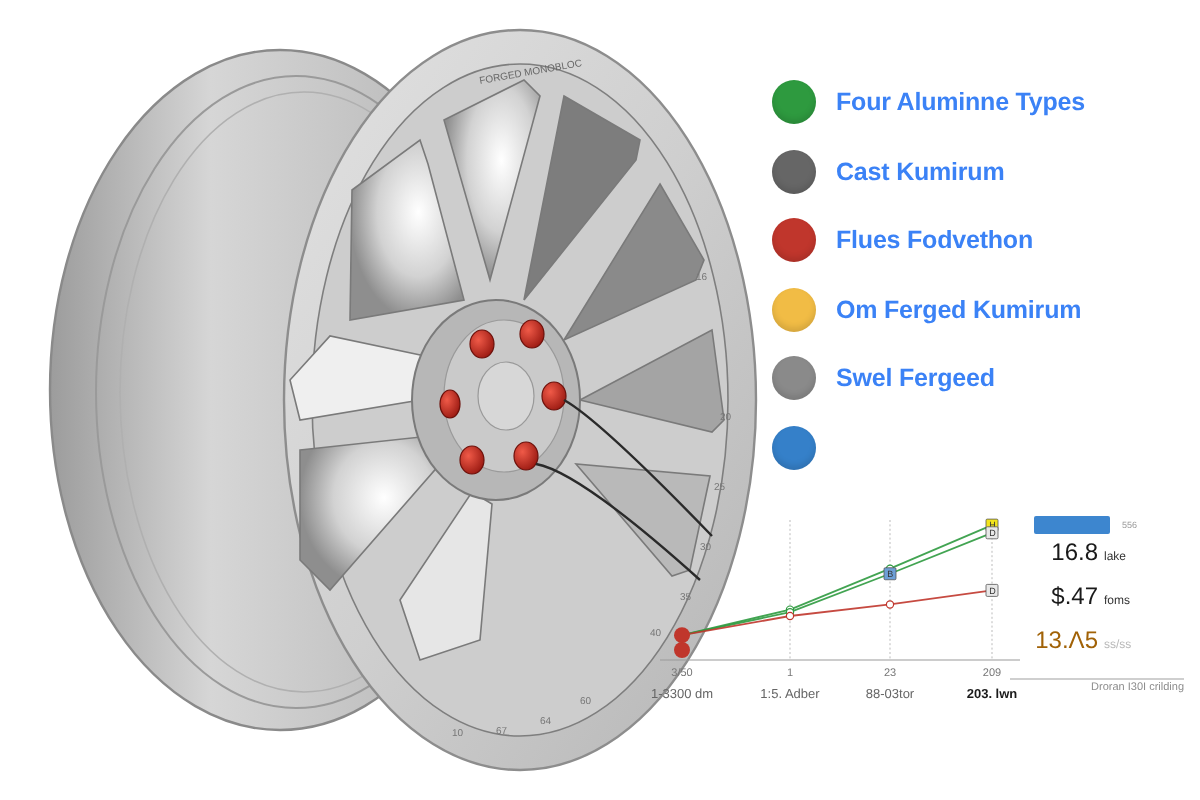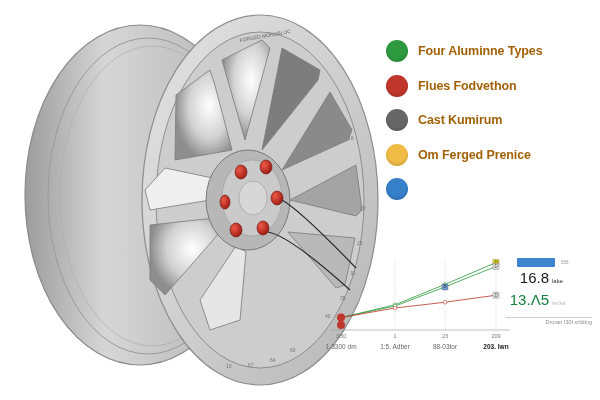--- a/index.html
+++ b/index.html
@@ -5,37 +5,37 @@
     * { margin: 0; padding: 0; box-sizing: border-box; }
     html, body { width: 600px; height: 400px; background: #ffffff; overflow: hidden; }
     body { position: relative; font-family: "Liberation Sans", sans-serif; color: #1a1a1a; }
 
     .wheel { position: absolute; left: 0; top: 0; width: 380px; height: 400px; }
 
     .legend { position: absolute; left: 386px; top: 34px; width: 214px; }
     .legend-item { display: flex; align-items: center; height: 34.5px; }
     .legend-dot { width: 22px; height: 22px; border-radius: 50%; flex: 0 0 22px; margin-right: 10px;
       box-shadow: inset 0 -2px 3px rgba(0,0,0,0.12); }
-    .legend-label { font-size: 12.5px; font-weight: bold; color: #a16207; letter-spacing: -0.1px; }
+    .legend-label { font-size: 12.5px; font-weight: bold; color: #3b82f6; letter-spacing: -0.1px; }
 
     .chart { position: absolute; left: 330px; top: 252px; width: 180px; height: 140px; }
     .chart svg { width: 100%; height: 100%; overflow: visible; }
     .x-tick { font-size: 5.5px; fill: #777; font-family: "Liberation Sans", sans-serif; }
     .x-cat { font-size: 6.5px; fill: #666; font-family: "Liberation Sans", sans-serif; }
     .x-cat.bold { font-weight: bold; fill: #1a1a1a; }
     .pt-label { font-size: 4.5px; fill: #333; font-family: "Liberation Sans", sans-serif; }
 
     .stats { position: absolute; left: 505px; top: 255px; width: 95px; }
     .stat-bar-row { display: flex; align-items: center; height: 14px; margin-left: 12px; }
     .stat-bar { width: 38px; height: 9px; background: #3d86cf; border-radius: 1px; }
     .stat-bar-note { font-size: 4.5px; color: #999; margin-left: 6px; }
     .stat-row { display: flex; align-items: baseline; justify-content: flex-end; padding-right: 26px; height: 22px; }
-    .stat-value { font-size: 15px; color: #1a1a1a; }
+    .stat-value { font-size: 12px; color: #1a1a1a; }
     .stat-unit { font-size: 6px; color: #333; margin-left: 3px; width: 22px; }
-    .stat-row.muted .stat-value { color: #15803d; }
+    .stat-row.muted .stat-value { color: #a16207; }
     .stat-row.muted .stat-unit { color: #b9b9b9; }
     .stat-divider { height: 1px; background: #cfcfcf; margin: 4px 8px 1px 0; }
     .stat-caption { font-size: 5.5px; color: #8d8d8d; text-align: right; padding-right: 8px; margin-top: 1px; }
   </style>
 </head>
 <body>
 
 <div class="wheel">
   <svg viewBox="0 0 380 400" width="380" height="400">
     <defs>
@@ -114,30 +114,34 @@
     </g>
   </svg>
 </div>
 
 <div class="legend">
   <div class="legend-item">
     <span class="legend-dot" style="background:#2e9a3f"></span>
     <span class="legend-label">Four Aluminne Types</span>
   </div>
   <div class="legend-item">
+    <span class="legend-dot" style="background:#666666"></span>
+    <span class="legend-label">Cast Kumirum</span>
+  </div>
+  <div class="legend-item">
     <span class="legend-dot" style="background:#c0362c"></span>
     <span class="legend-label">Flues Fodvethon</span>
   </div>
   <div class="legend-item">
-    <span class="legend-dot" style="background:#666666"></span>
-    <span class="legend-label">Cast Kumirum</span>
-  </div>
-  <div class="legend-item">
     <span class="legend-dot" style="background:#f1bc45"></span>
-    <span class="legend-label">Om Ferged Prenice</span>
+    <span class="legend-label">Om Ferged Kumirum</span>
+  </div>
+  <div class="legend-item">
+    <span class="legend-dot" style="background:#8a8a8a"></span>
+    <span class="legend-label">Swel Fergeed</span>
   </div>
   <div class="legend-item">
     <span class="legend-dot" style="background:#3580c9"></span>
   </div>
 </div>
 
 <div class="chart">
   <svg id="chart-svg" viewBox="0 0 180 140">
       <line x1="0" y1="78" x2="180" y2="78" stroke="#999" stroke-width="0.6"></line>
       <line x1="65" y1="8" x2="65" y2="78" stroke="#bbb" stroke-width="0.5" stroke-dasharray="1,1.2"></line>
@@ -178,19 +182,23 @@
 
 <div class="stats">
   <div class="stat-bar-row">
     <span class="stat-bar"></span>
     <span class="stat-bar-note">556</span>
   </div>
   <div class="stat-row">
     <span class="stat-value">16.8</span>
     <span class="stat-unit">lake</span>
   </div>
+  <div class="stat-row">
+    <span class="stat-value">$.47</span>
+    <span class="stat-unit">foms</span>
+  </div>
   <div class="stat-row muted">
     <span class="stat-value">13.Λ5</span>
     <span class="stat-unit">ss/ss</span>
   </div>
   <div class="stat-divider"></div>
   <div class="stat-caption">Droran I30I crilding</div>
 </div>
 
 </body></html>

